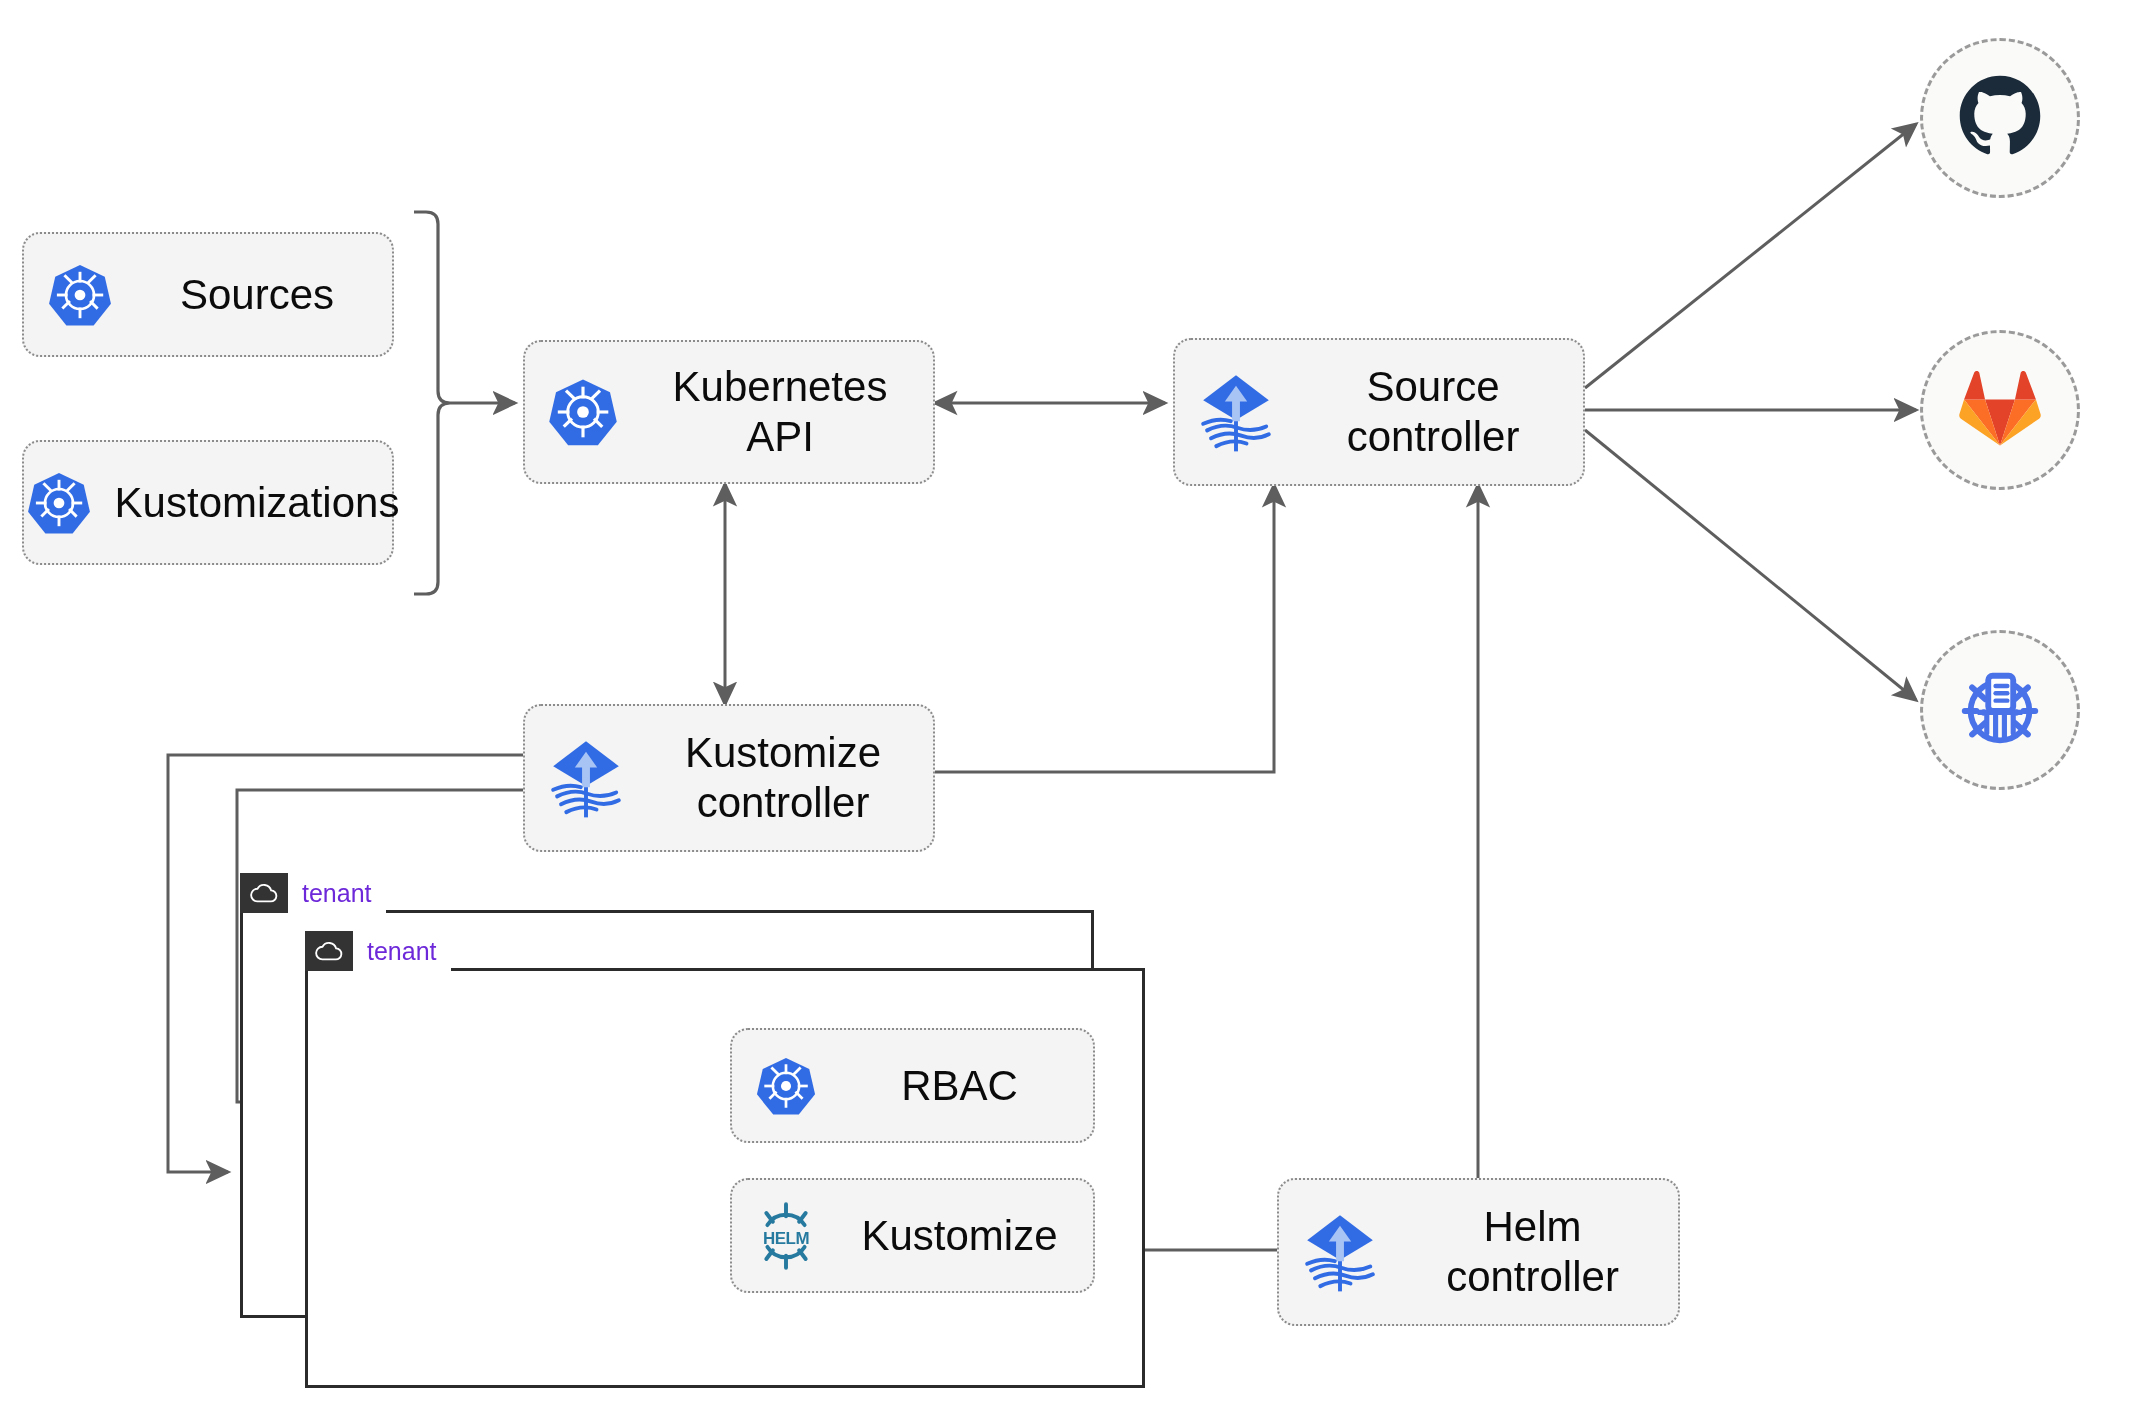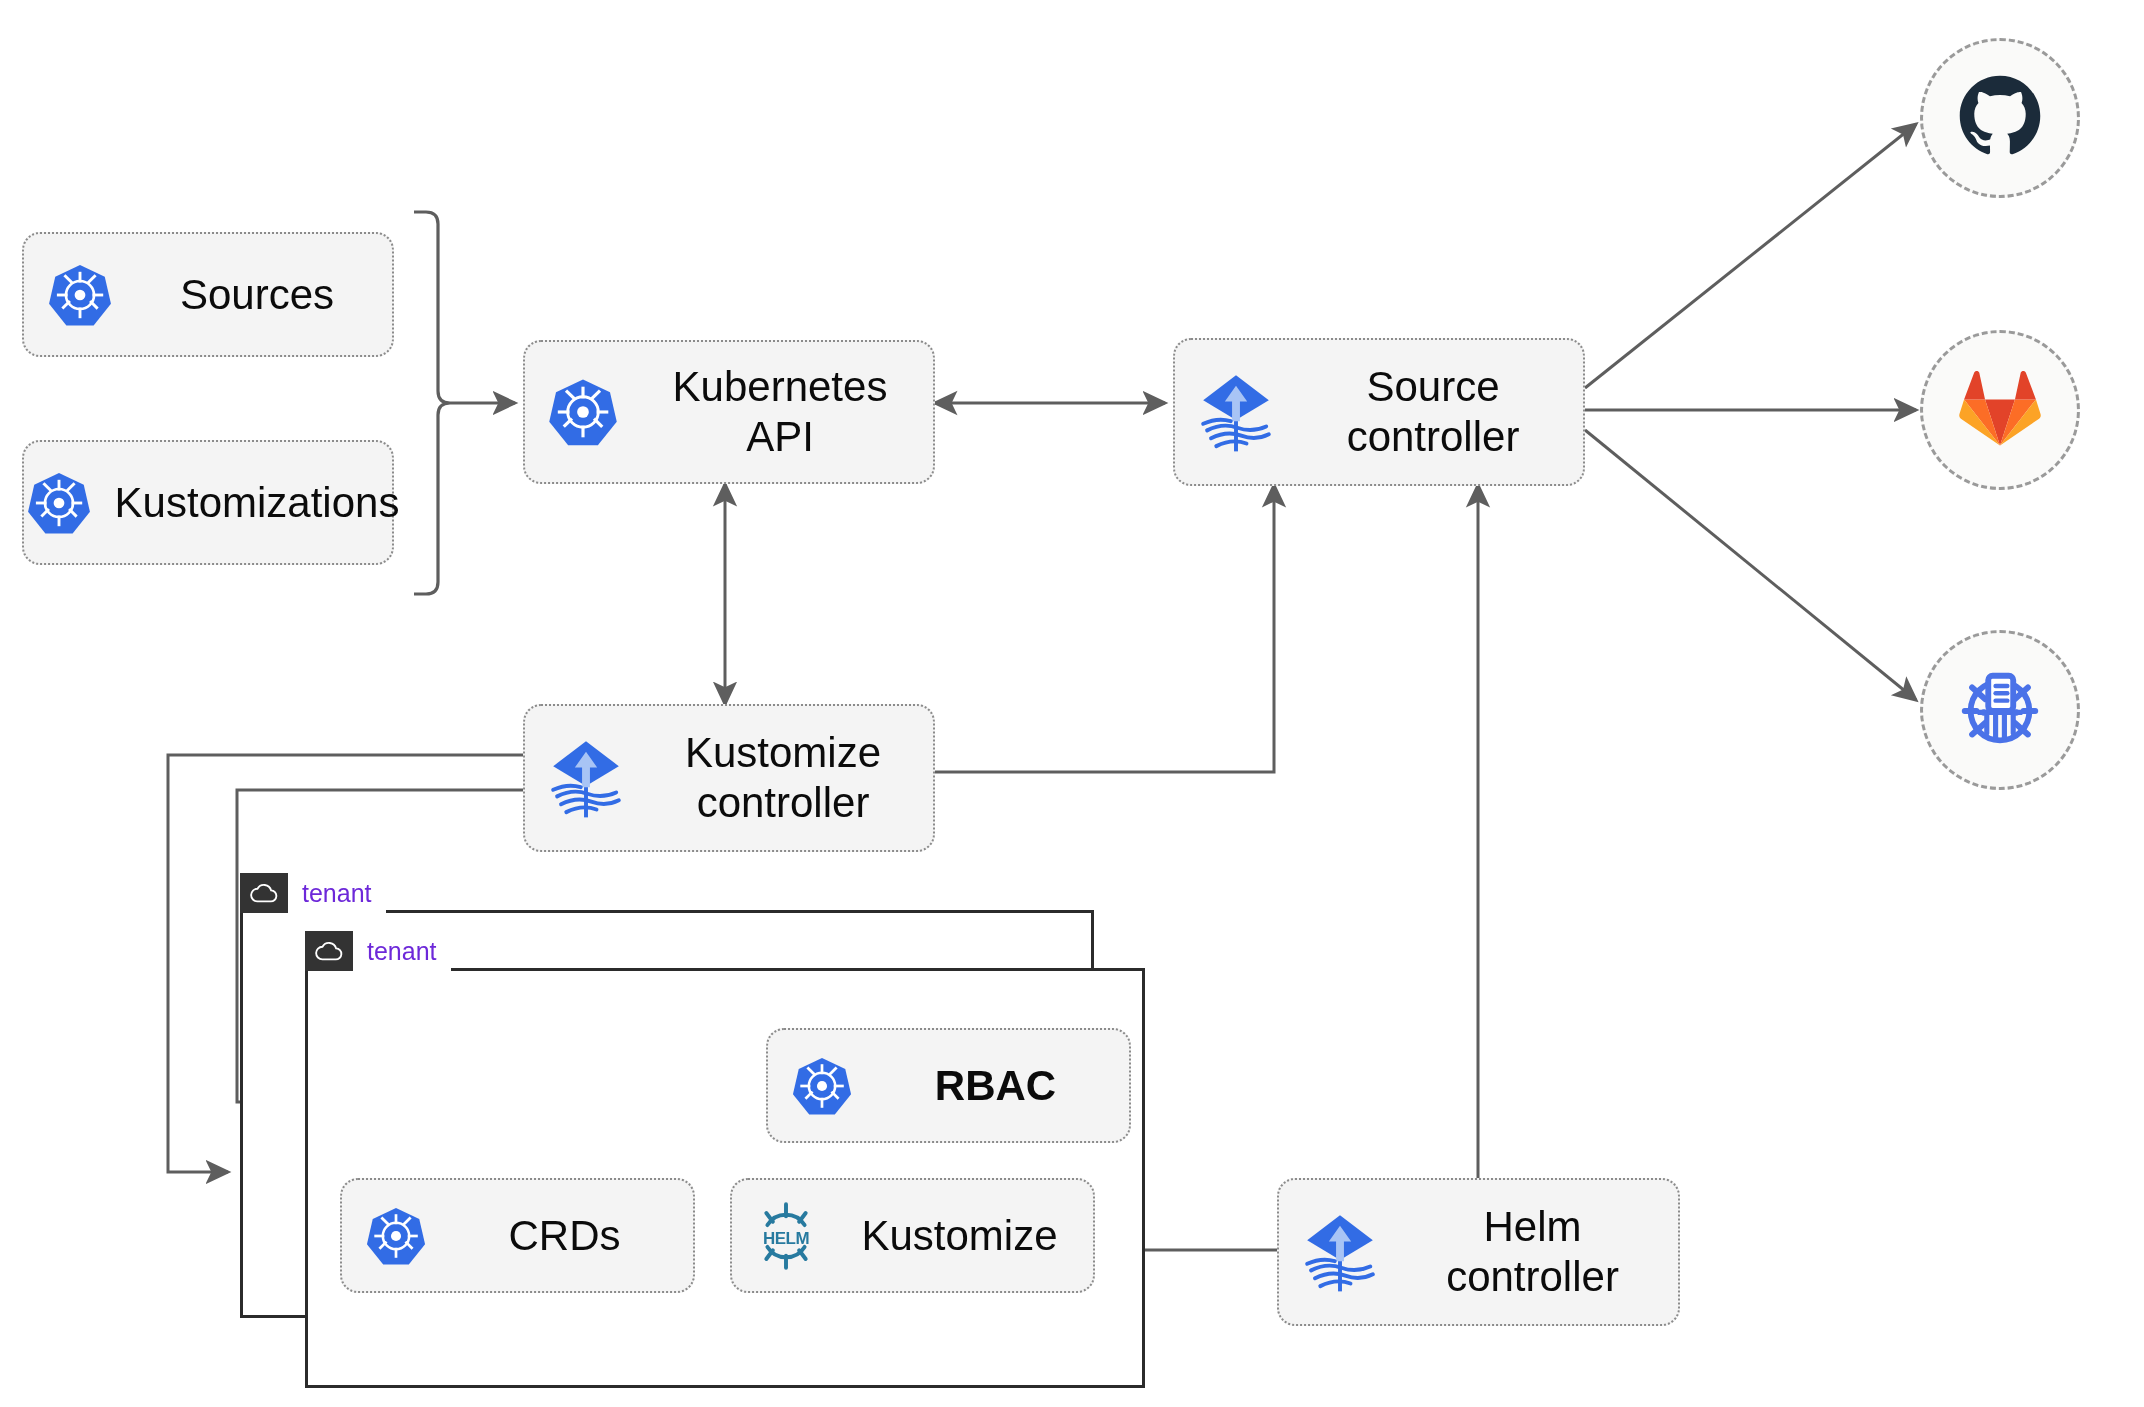--- a/index.html
+++ b/index.html
@@ -266,61 +266,41 @@
             <path d="M9.5 21.5h15a6.2 6.2 0 0 0 .6-12.4A8.4 8.4 0 0 0 9.6 7.2
                      a5.9 5.9 0 0 0-.1 14.3z" fill="none" stroke="#ffffff" stroke-width="2.1"></path>
           </svg>
         </span>
         <span class="tabtxt">tenant</span>
       </div>
     </div>
   </div>
 
 
-  <div class="node" style="left:766px;top:1028px;width:365px;height:115px;z-index:6;font-weight:bold;">
+  <div class="node" style="left:730px;top:1028px;width:365px;height:115px;z-index:6;">
     <span class="ico" style="width:108px;">
       <svg width="62" height="62" viewBox="0 0 64 64">
         <path d="M32 3 L56 14.4 L62 40.6 L45.2 61.5 L18.8 61.5 L2 40.6 L8 14.4 Z" fill="#326CE5"></path>
         <g fill="#ffffff">
           <circle cx="32" cy="32" r="5.2"></circle>
           <path d="M30.6 9.5h2.8v10.4h-2.8z"></path>
             <path d="M30.6 44.1h2.8V54.5h-2.8z"></path>
           <path d="M9.6 30.6h10.4v2.8H9.6z"></path>
             <path d="M44.1 30.6h10.4v2.8H44.1z"></path>
           <path d="M15.9 13.9l2-2 7.4 7.3-2 2z"></path>
             <path d="M40.8 38.8l2-2 7.3 7.4-2 2z"></path>
           <path d="M46.1 11.9l2 2-7.3 7.3-2-2z"></path>
             <path d="M21.2 36.8l2 2-7.3 7.3-2-2z"></path>
         </g>
         <circle cx="32" cy="32" r="13.6" fill="none" stroke="#ffffff" stroke-width="2.6"></circle>
       </svg>
     </span>
     <span class="lbl">RBAC</span>
   </div>
 
-  <div class="node" style="left:340px;top:1178px;width:355px;height:115px;z-index:6;">
-    <span class="ico" style="width:108px;">
-      <svg width="62" height="62" viewBox="0 0 64 64">
-        <path d="M32 3 L56 14.4 L62 40.6 L45.2 61.5 L18.8 61.5 L2 40.6 L8 14.4 Z" fill="#326CE5"></path>
-        <g fill="#ffffff">
-          <circle cx="32" cy="32" r="5.2"></circle>
-          <path d="M30.6 9.5h2.8v10.4h-2.8z"></path>
-            <path d="M30.6 44.1h2.8V54.5h-2.8z"></path>
-          <path d="M9.6 30.6h10.4v2.8H9.6z"></path>
-            <path d="M44.1 30.6h10.4v2.8H44.1z"></path>
-          <path d="M15.9 13.9l2-2 7.4 7.3-2 2z"></path>
-            <path d="M40.8 38.8l2-2 7.3 7.4-2 2z"></path>
-          <path d="M46.1 11.9l2 2-7.3 7.3-2-2z"></path>
-            <path d="M21.2 36.8l2 2-7.3 7.3-2-2z"></path>
-        </g>
-        <circle cx="32" cy="32" r="13.6" fill="none" stroke="#ffffff" stroke-width="2.6"></circle>
-      </svg>
-    </span>
-    <span class="lbl">CRDs</span>
-  </div>
 
   <div class="node" style="left:730px;top:1178px;width:365px;height:115px;z-index:6;">
     <span class="ico" style="width:108px;">
       <svg width="70" height="70" viewBox="0 0 64 64">
         <g stroke="#277A9F" stroke-width="3.6" fill="none" stroke-linecap="round">
           <path d="M15 22 A20 20 0 0 1 49 22"></path>
           <path d="M15 42 A20 20 0 0 0 49 42"></path>
           <path d="M32 3 L32 14"></path>
             <path d="M32 50 L32 61"></path>
           <path d="M14 11 L20 19"></path>

